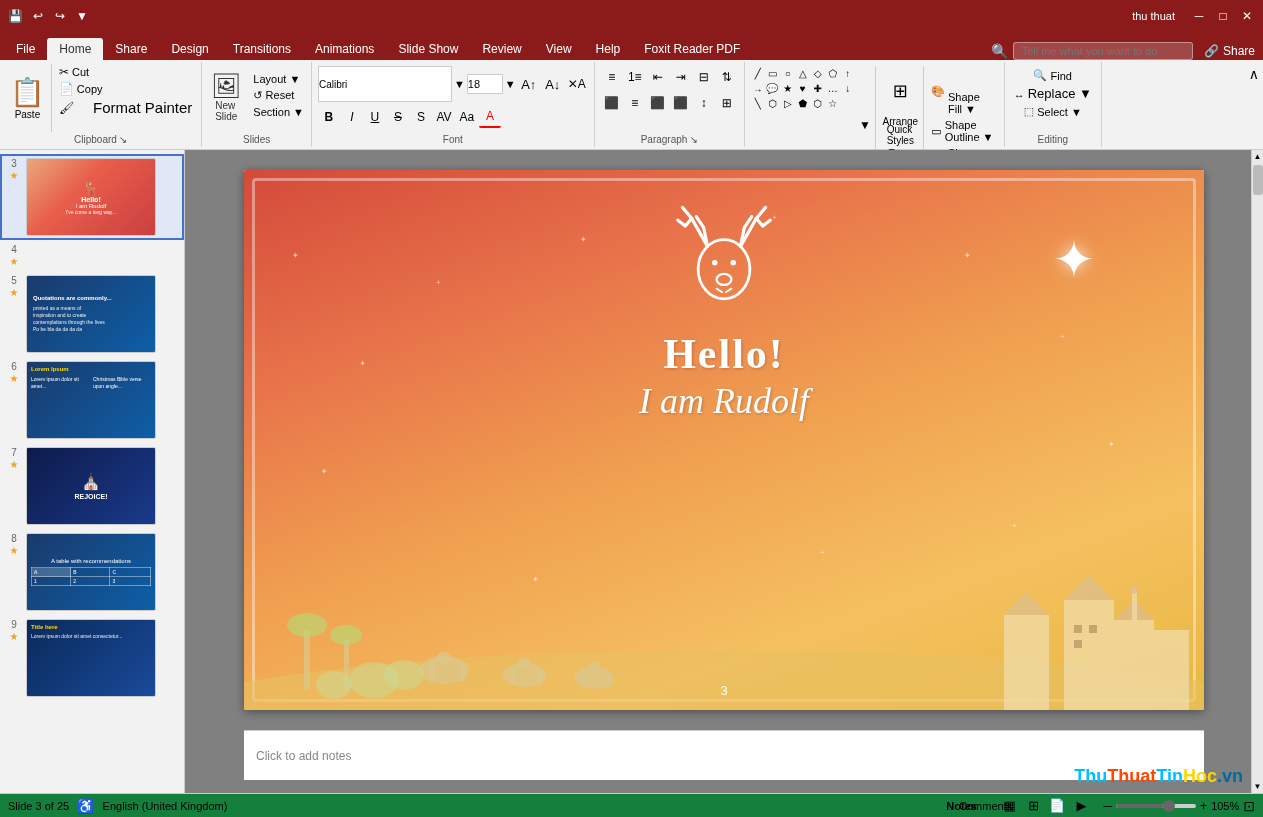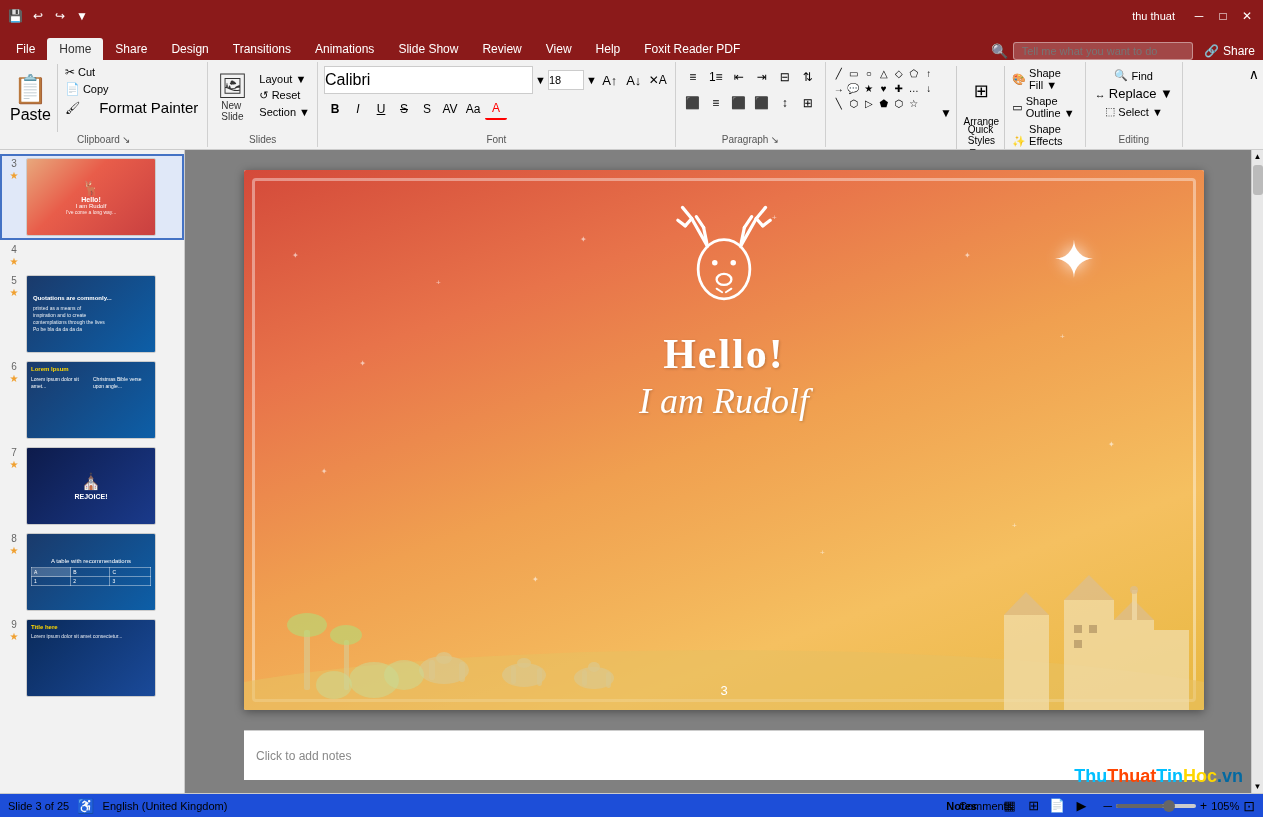--- a/index.html
+++ b/index.html
@@ -50,21 +50,21 @@
     }
     .ribbon-btn.large { min-width: 40px; padding: 4px; }
 
     
     .clipboard-group .ribbon-group-content { flex-direction: row; align-items: stretch; }
     .paste-btn { display: flex; flex-direction: column; align-items: center; justify-content: center; padding: 4px 6px; cursor: pointer; border-right: 1px solid #ccc; }
     .small-btns { display: flex; flex-direction: column; gap: 1px; padding: 0 2px; }
     .small-btn { display: flex; align-items: center; gap: 3px; font-size: 11px; cursor: pointer; padding: 1px 3px; border-radius: 2px; }
 
     
-    .font-select { height: 28px; font-size: 16px; border: 1px solid #ccc; background: white; min-width: 120px; }
+    .font-select { height: 36px; font-size: 10px; border: 1px solid #ccc; background: white; min-width: 120px; }
     .font-size-select { height: 20px; font-size: 11px; border: 1px solid #ccc; background: white; width: 36px; }
     .font-row { display: flex; align-items: center; gap: 2px; margin-bottom: 2px; }
     .font-row2 { display: flex; align-items: center; gap: 1px; }
     .fmt-btn { width: 22px; height: 22px; display: flex; align-items: center; justify-content: center; font-size: 12px; cursor: pointer; border-radius: 2px; }
 
     
     .para-row { display: flex; align-items: center; gap: 1px; margin-bottom: 2px; }
     .shape-btn { width: 14px; height: 14px; display: flex; align-items: center; justify-content: center; font-size: 10px; cursor: pointer; }
 
     
@@ -202,21 +202,21 @@
     }
 
     
     .slide-number {
       position: absolute; bottom: 12px; left: 50%; transform: translateX(-50%);
       font-size: 13px; color: white;
     }
 
     
     #bottom-bar {
-      width: 100%; height: 24px; background: #1d4ed8;
+      width: 100%; height: 24px; background: #15803d;
       display: flex; align-items: center; justify-content: space-between;
       border-top: 1px solid #ccc; padding: 0 8px; font-size: 11px;
     }
     .bottom-left { display: flex; align-items: center; gap: 8px; }
     .bottom-right { display: flex; align-items: center; gap: 4px; }
     .view-btn { width: 20px; height: 20px; display: flex; align-items: center; justify-content: center; cursor: pointer; font-size: 13px; }
     .zoom-slider { width: 80px; height: 4px; background: #ccc; border-radius: 2px; position: relative; }
     .zoom-track { width: 60%; height: 100%; background: #666; border-radius: 2px; }
     .zoom-thumb { width: 12px; height: 12px; background: #666; border-radius: 50%; position: absolute; top: -4px; left: 58%; cursor: pointer; }
 
@@ -271,21 +271,21 @@
     <span style="color:white; font-size:12px; margin-left:12px;">🔗 Share</span>
   </div>
 </div>
 
 <div id="ribbon">
 
   <div class="ribbon-group clipboard-group" style="min-width:90px;">
     <div class="ribbon-group-content">
       <div class="paste-btn">
         <span style="font-size:28px;">📋</span>
-        <span style="font-size:16px;text-align:right;">Paste</span>
+        <span style="font-size:10px;text-align:right;">Paste</span>
       </div>
       <div class="small-btns">
         <div class="small-btn">
           <span style="font-size:12px;">✂</span>
             <span style="font-size:11px;">Cut</span>
         </div>
         <div class="small-btn">
           <span style="font-size:12px;">📄</span>
             <span style="font-size:11px;">Copy</span>
         </div>
@@ -407,21 +407,21 @@
 
       <div style="display:flex; flex-direction:column; align-items:center; border-left:1px solid #ccc; padding-left:4px;">
         <span class="fmt-btn" style="flex-direction:column; width:40px; height:50px; font-size:18px;">⊞</span>
         <span style="font-size:10px;">Arrange</span>
         <span class="fmt-btn" style="font-size:10px; margin-top:2px;">Quick<br>Styles ▼</span>
       </div>
 
       <div style="display:flex; flex-direction:column; gap:2px; border-left:1px solid #ccc; padding-left:4px;">
         <div class="small-btn">
           <span>🎨</span>
-            <span style="font-size:11px;">Shape Fill ▼</span>
+            <span style="font-size:11px;margin-top:24px;">Shape Fill ▼</span>
         </div>
         <div class="small-btn">
           <span>▭</span>
             <span style="font-size:11px;">Shape Outline ▼</span>
         </div>
         <div class="small-btn">
           <span>✨</span>
             <span style="font-size:11px;">Shape Effects ▼</span>
         </div>
       </div>

